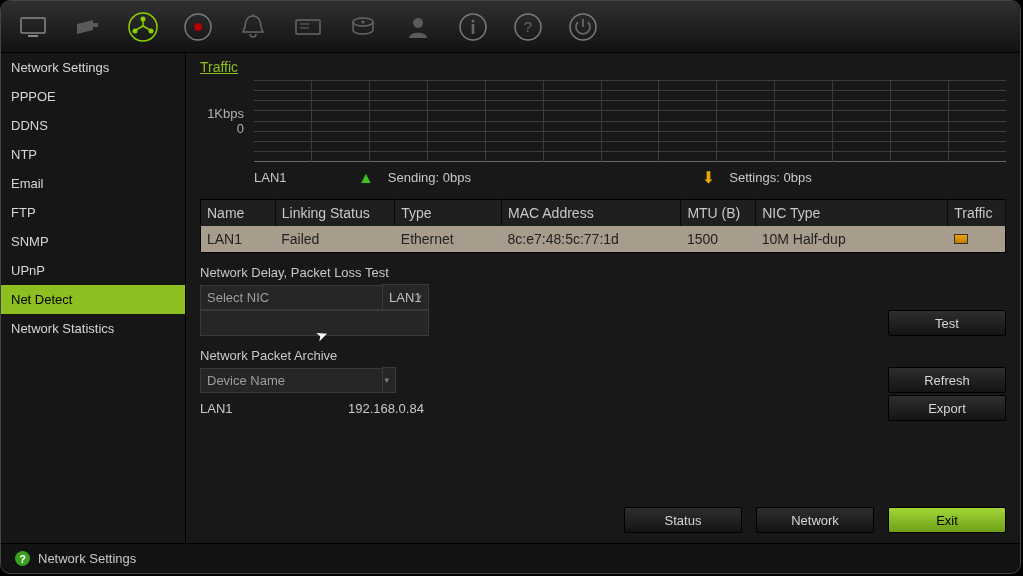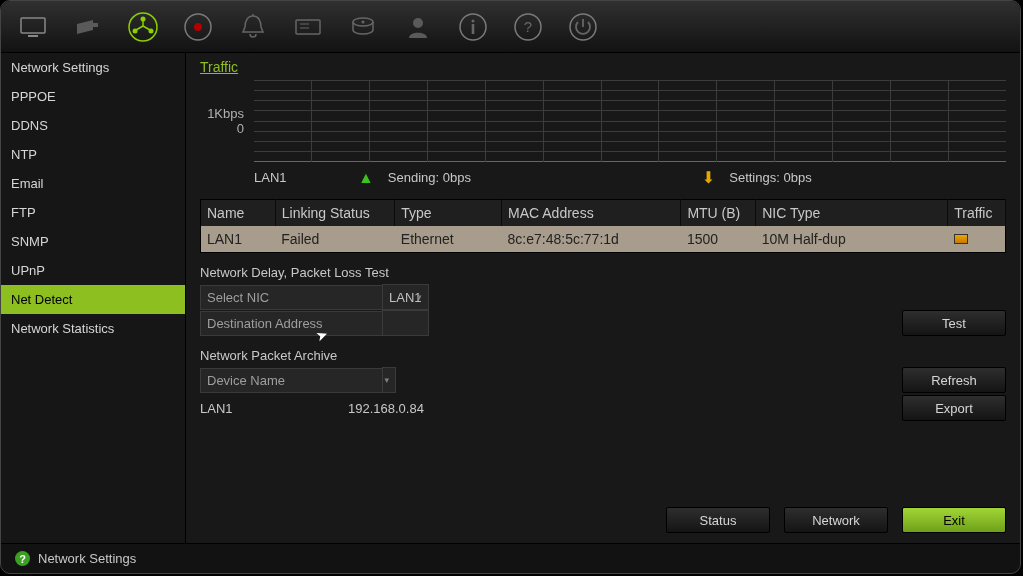--- a/index.html
+++ b/index.html
@@ -116,21 +116,21 @@
     color:#9e9e9e;
   }
   .field-input {
     flex:1; max-width:436px; height:26px;
     background:#262626; border:1px solid #3a3a3a;
     color:#c0c0c0; padding:0 6px;
     display:flex; align-items:center; position:relative;
   }
   .select-arrow { position:absolute; right:6px; font-size:9px; color:#808080; }
   .btn {
-    width:104px; height:26px;
+    width:118px; height:26px;
     background:linear-gradient(#2e2e2e,#141414);
     border:1px solid #000; color:#d6d6d6;
     display:flex; align-items:center; justify-content:center;
     border-radius:2px; cursor:pointer; font-size:13px;
   }
   .btn.primary { background:linear-gradient(#a2d636,#6ea018); color:#000; }
   .row2 { display:flex; gap:14px; align-items:center; }
   .filler { flex:1; }
   .info-row { display:flex; padding:3px 0; }
   .info-row span:nth-child(1){ width:148px; }
@@ -338,21 +338,20 @@
       <div class="row2">
         <div style="display:flex;flex-direction:column;">
           <div class="form-row">
             <div class="field-label">Select NIC</div>
             <div class="field-input">
               <span>LAN1</span>
               <span class="select-arrow">▾</span>
             </div>
           </div>
           <div class="form-row">
-            <div class="field-label">Destination Address</div>
             <div class="field-input">
               <span></span>
             </div>
           </div>
         </div>
         <div class="filler"></div>
         <div style="align-self:flex-end;">
           <div class="btn">Test</div>
         </div>
       </div>

